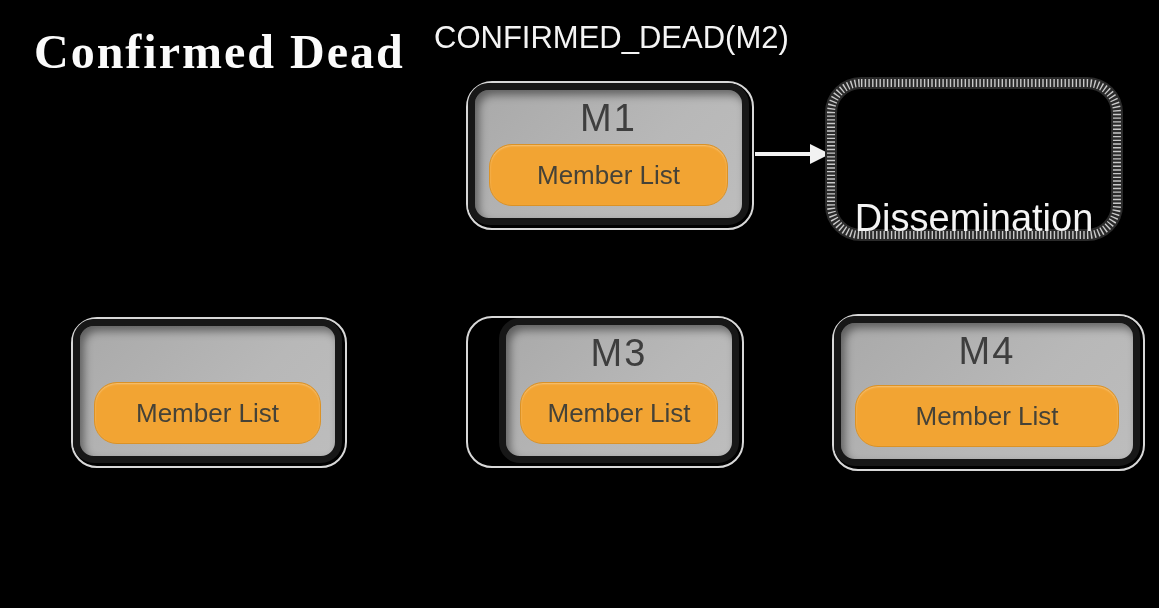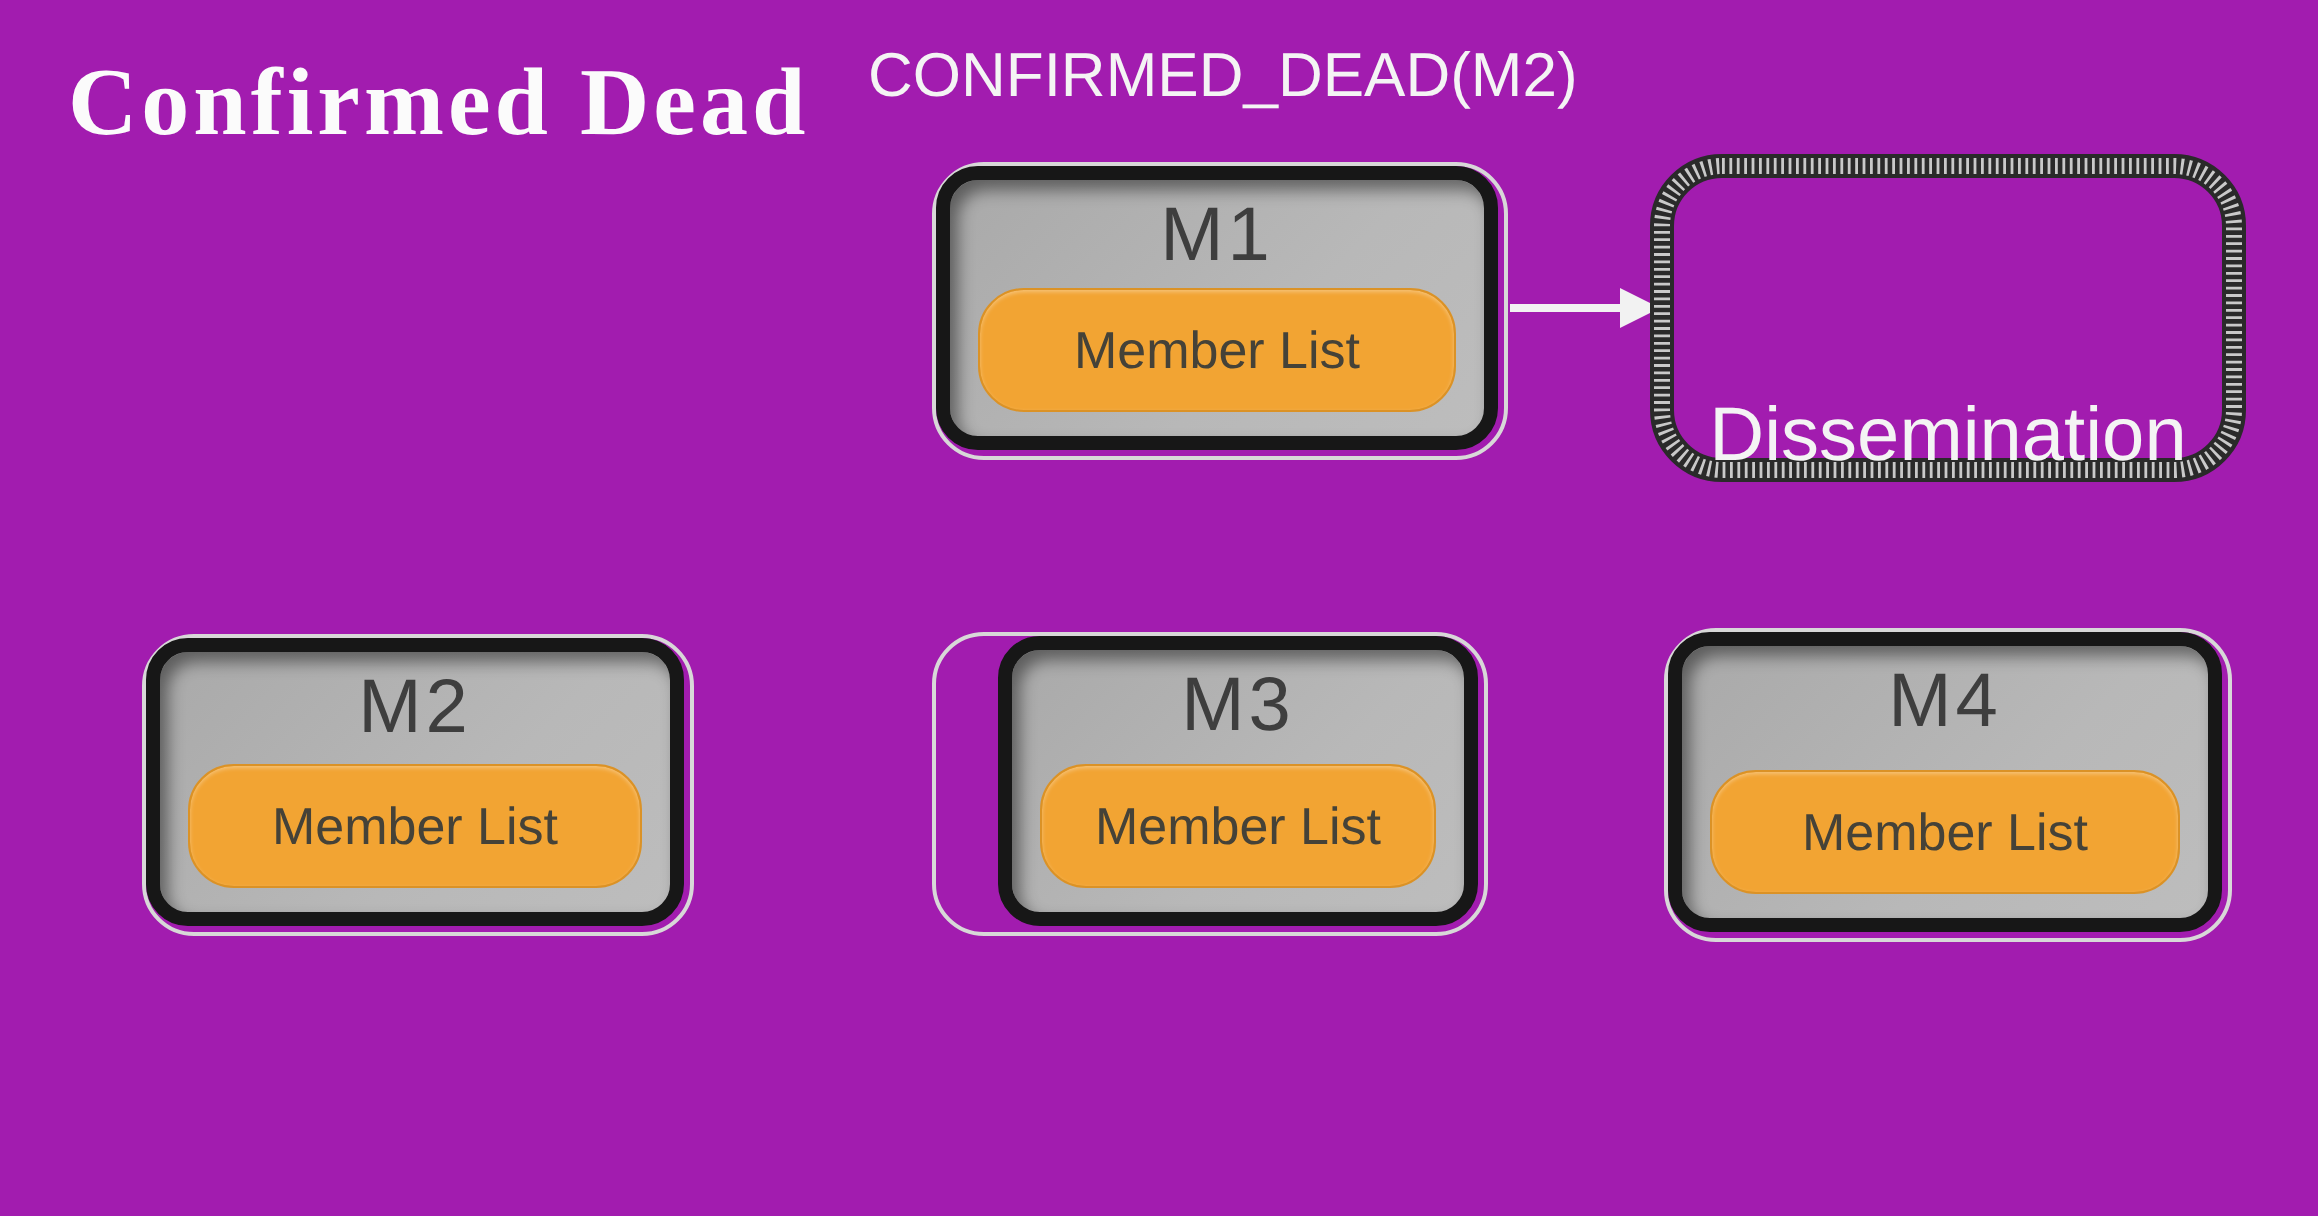--- a/index.html
+++ b/index.html
@@ -1,20 +1,20 @@
 <!DOCTYPE html>
 <html><head>
 <meta charset="utf-8">
 <style>
   html, body { margin: 0; padding: 0; background: #2d2d2d; }
   #stage {
     position: relative;
     width: 1159px;
     height: 608px;
-    background: #a21caf;
+    background: #000000;
     overflow: hidden;
     font-family: "Liberation Sans", sans-serif;
   }
 
   .slide-title {
     position: absolute;
     left: 34px;
     top: 24px;
     font-family: "Liberation Serif", serif;
     font-weight: bold;
@@ -133,32 +133,31 @@
       <rect x="7" y="7" width="286" height="152" rx="30" fill="none" stroke="#2a2a2a" stroke-width="12"></rect>
       <rect x="7" y="7" width="286" height="152" rx="30" fill="none" stroke="#c9c9c9" stroke-width="8" stroke-dasharray="1.4 2.3"></rect>
     </svg>
     <div class="diss-text">
       <div>Dissemination</div>
     </div>
   </div>
 
   <div class="mbox" style="left:71px; top:317px; width:276px; height:151px;">
     <div class="mbox-inner">
-      <div class="mbox-label">M2</div>
       <div class="member-list">Member List</div>
     </div>
   </div>
 
   <div class="mbox" style="left:466px; top:316px; width:278px; height:152px;padding-left:31px;">
     <div class="mbox-inner">
       <div class="mbox-label">M3</div>
       <div class="member-list">Member List</div>
     </div>
   </div>
 
-  <div class="mbox" style="left:832px; top:314px; width:284px; height:157px;">
+  <div class="mbox" style="left:832px; top:314px; width:313px; height:157px;">
     <div class="mbox-inner">
       <div class="mbox-label">M4</div>
       <div class="member-list">Member List</div>
     </div>
   </div>
 
 </div>
 
 </body></html>

